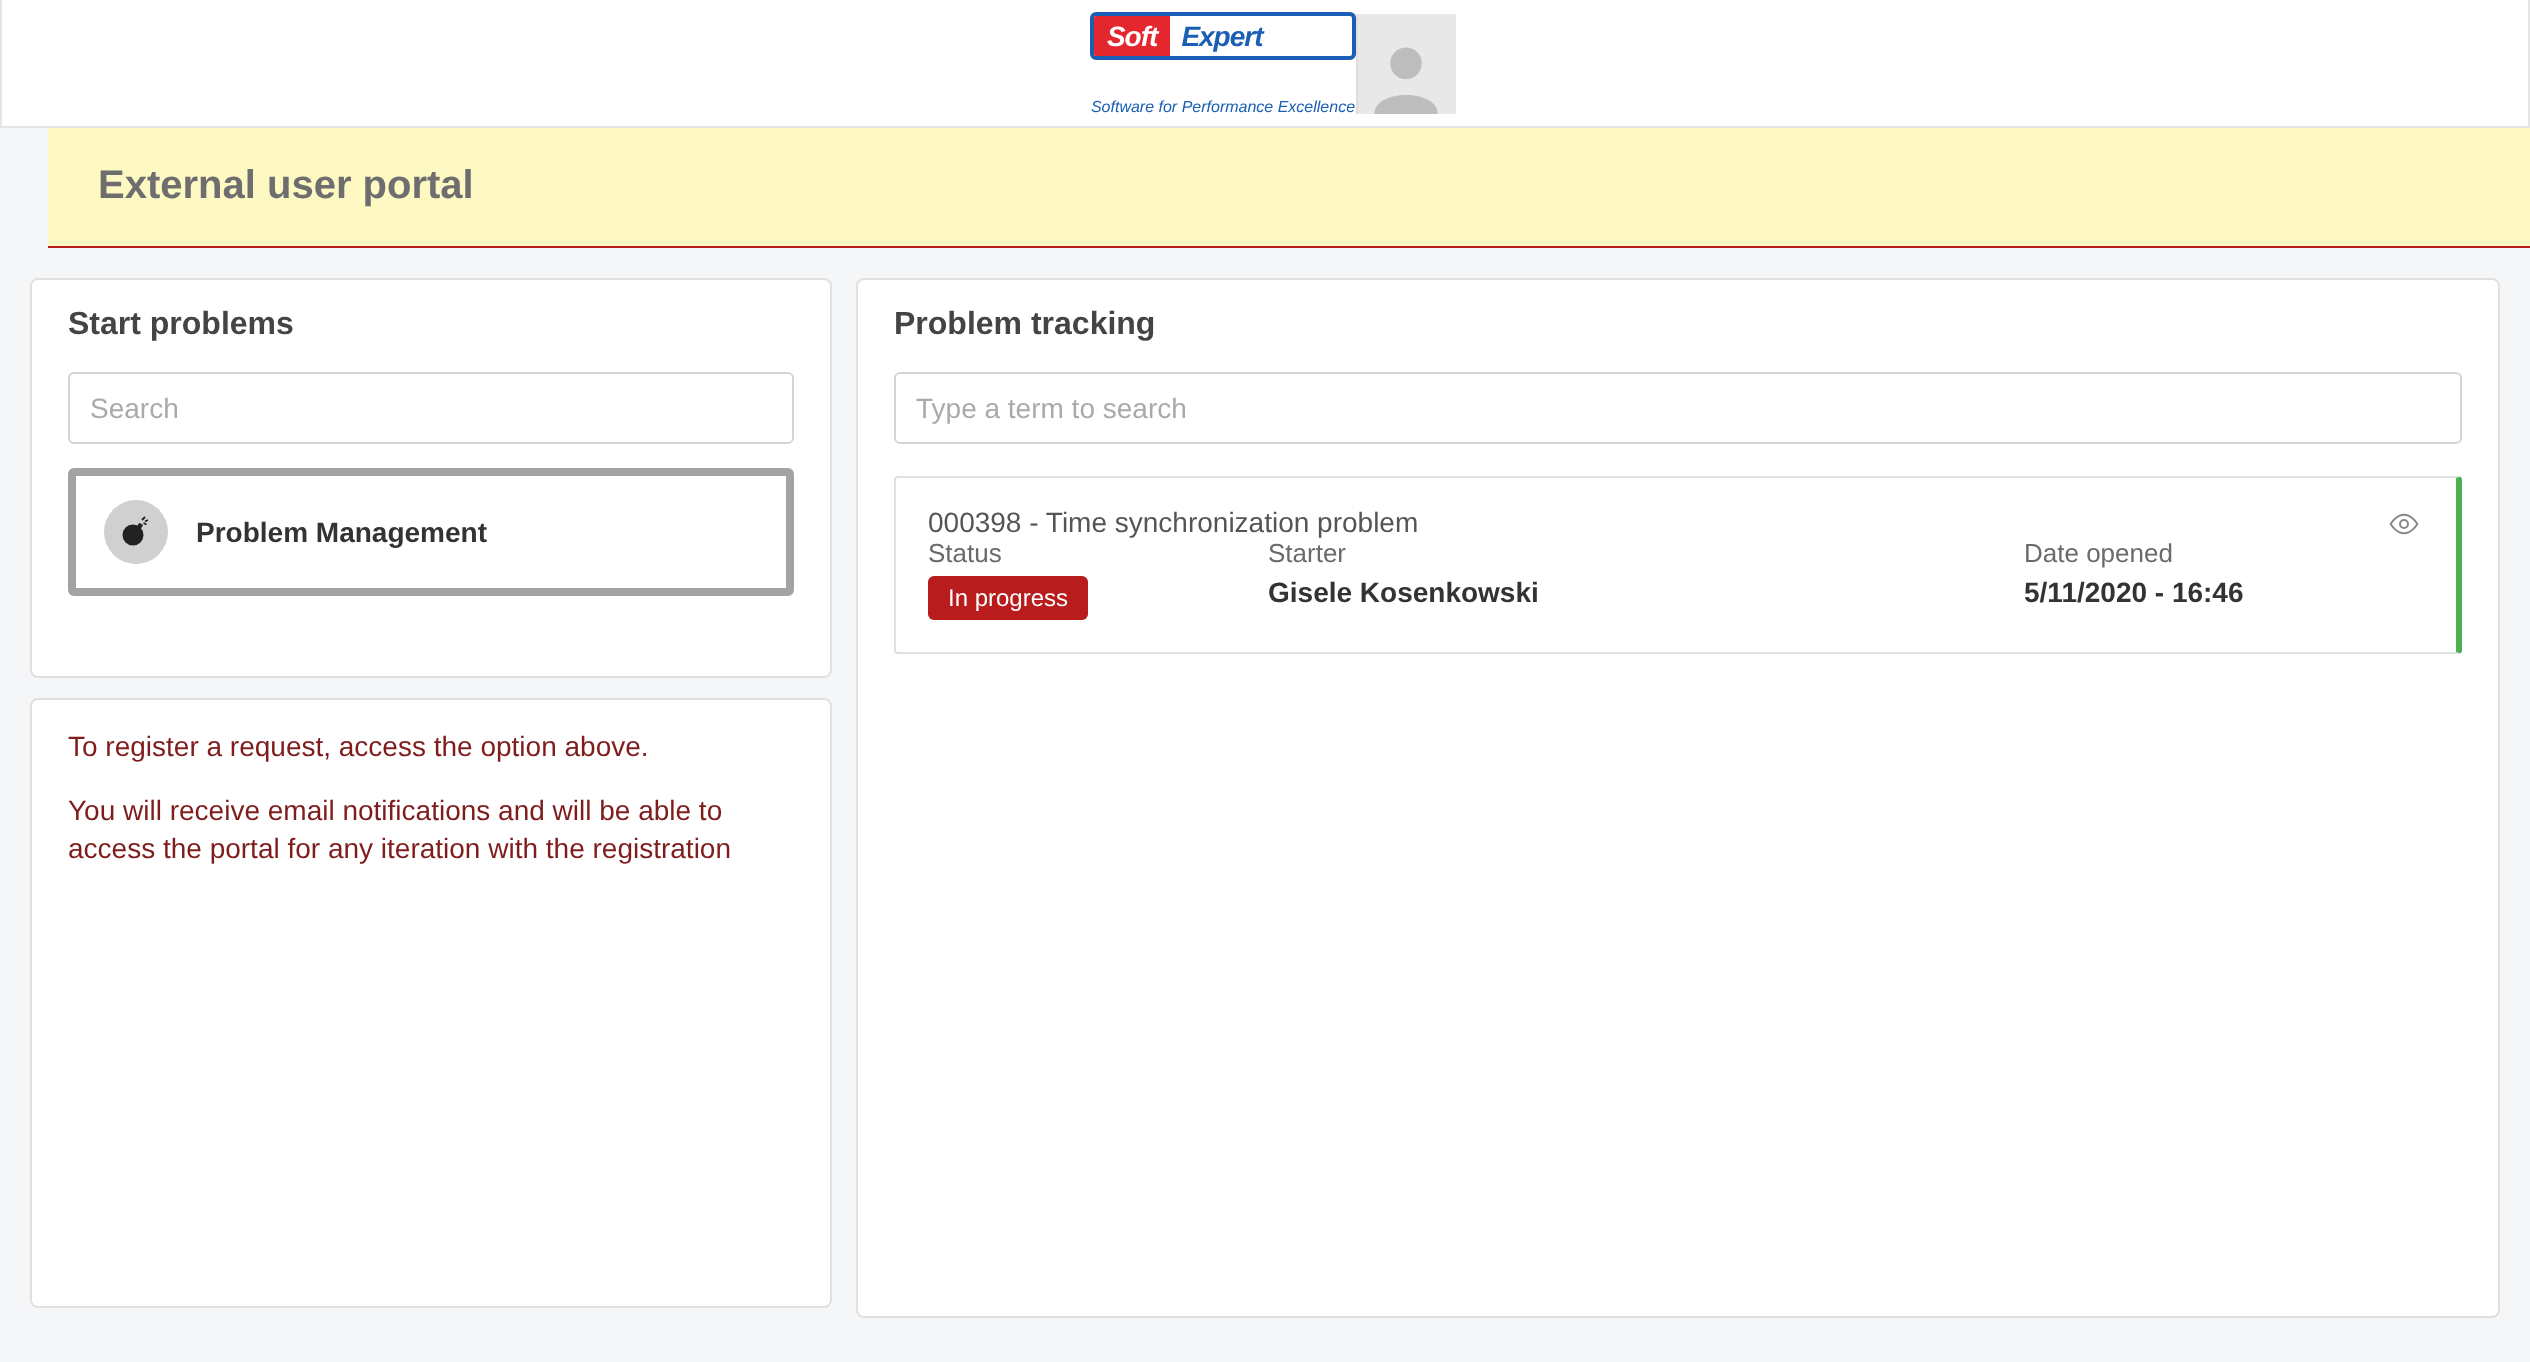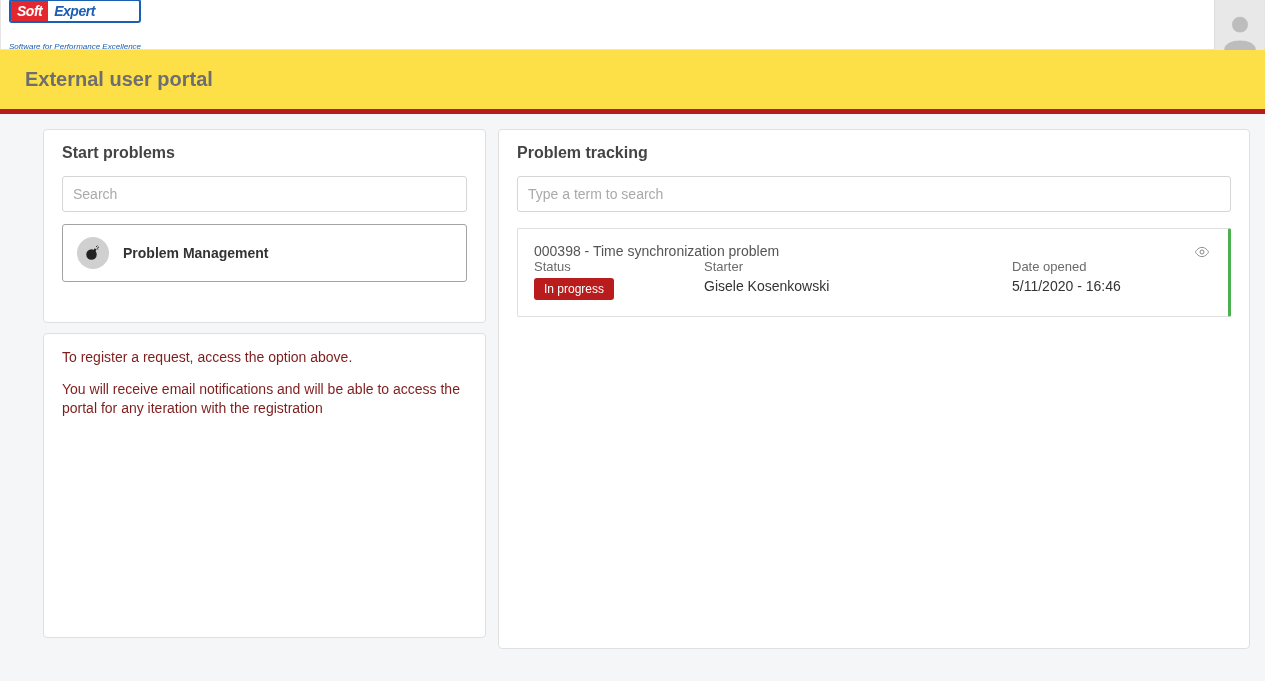--- a/index.html
+++ b/index.html
@@ -6,23 +6,23 @@
     body {
       font-family: -apple-system, BlinkMacSystemFont, "Segoe UI", Arial, sans-serif;
       background: #f5f6f8;
       color: #333;
       font-size: 14px;
     }
     .topbar {
       background: #fff;
       border: 1px solid #e5e5e5;
       border-top: none;
-      height: 50px;
-      display: flex;
-      justify-content: space-between;
+      height: 64px;
+      display: flex;
+      justify-content: center;
       align-items: center;
       padding: 0 0 0 8px;
     }
     .logo {
       display: flex;
       flex-direction: column;
       line-height: 1;
     }
     .logo-main {
       display: flex;
@@ -61,36 +61,37 @@
       height: 50px;
       background: #e8e8e8;
       display: flex;
       align-items: flex-end;
       justify-content: center;
       overflow: hidden;
       border-left: 1px solid #ddd;
     }
     .avatar-box svg { width: 38px; height: 38px; }
     .page-title-bar {
-      background: #fde047;
-      border-bottom: 5px solid #b91c1c;
+      background: #fef9c3;
+      border-bottom: 1px solid #b91c1c;
       padding: 18px 25px;
+      margin-left: 24px;
     }
     .page-title-bar h1 {
       font-size: 20px;
       font-weight: 700;
       color: #6e6e6e;
     }
     .content-wrap {
       padding: 15px;
       display: flex;
       gap: 12px;
       align-items: flex-start;
     }
-    .left-col { width: 443px; flex-shrink: 0; display: flex; flex-direction: column; gap: 10px; margin-left: 28px; }
+    .left-col { width: 401px; flex-shrink: 0; display: flex; flex-direction: column; gap: 10px; }
     .right-col { flex: 1; }
     .panel {
       background: #fff;
       border: 1px solid #e0e0e0;
       border-radius: 4px;
       padding: 14px 18px 18px;
     }
     .panel.tall { min-height: 520px; }
     .panel.notepad { min-height: 305px; }
     .panel h2 {
@@ -104,21 +105,21 @@
       border: 1px solid #d5d5d5;
       border-radius: 3px;
       padding: 9px 10px;
       font-size: 14px;
       color: #333;
       outline: none;
       margin-bottom: 12px;
     }
     .search-input::placeholder { color: #aaa; }
     .type-card {
-      border: 1px solid #a3a3a3;
+      border: 4px solid #a3a3a3;
       border-radius: 3px;
       padding: 12px 14px;
       display: flex;
       align-items: center;
       gap: 14px;
       cursor: pointer;
     }
     .type-icon {
       width: 32px;
       height: 32px;
@@ -139,21 +140,21 @@
       padding: 14px 16px 16px;
       position: relative;
       margin-top: 4px;
     }
     .track-title { color: #555; font-size: 14px; }
     .track-grid { display: flex; gap: 20px; }
     .track-field { min-width: 150px; }
     .track-field.starter { flex: 1; }
     .track-field.date { min-width: 200px; }
     .field-label { font-size: 13px; color: #6a6a6a; display: block; margin-bottom: 4px; }
-    .field-value { font-size: 14px; font-weight: 400; color: #333; }
+    .field-value { font-size: 14px; font-weight: 700; color: #333; }
     .badge {
       display: inline-block;
       background: #b91c1c;
       color: #fff;
       font-size: 12px;
       padding: 4px 10px;
       border-radius: 3px;
       font-weight: 400;
     }
     .eye-btn {

